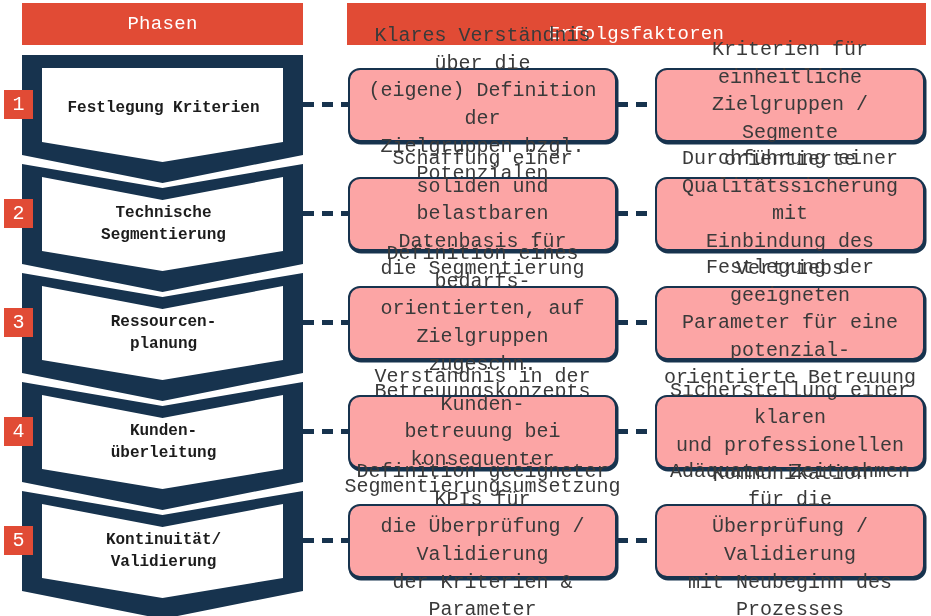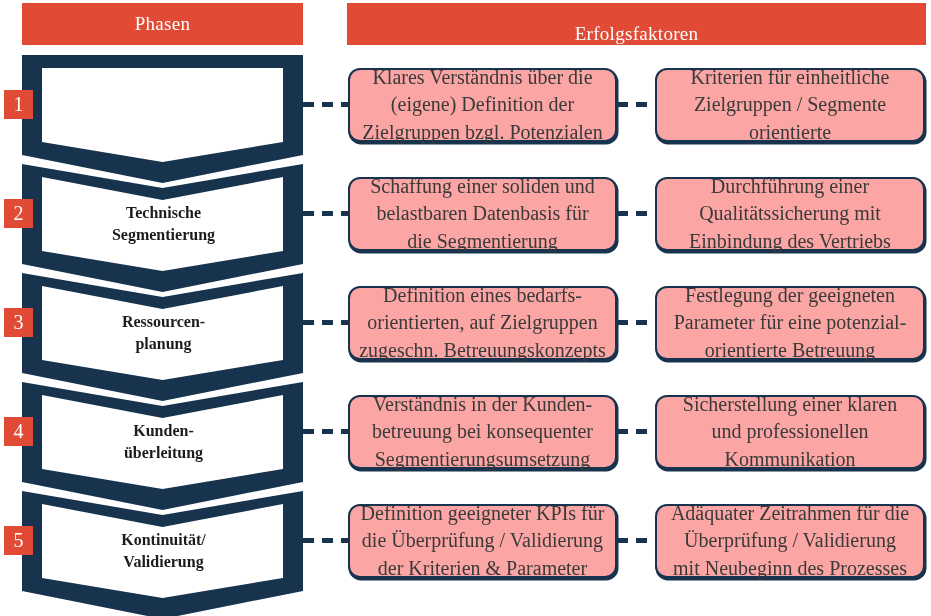--- a/index.html
+++ b/index.html
@@ -8,21 +8,21 @@
     --box-text: #3A3A3A;
   }
   * { margin: 0; padding: 0; box-sizing: border-box; }
   html, body { background: #ffffff; }
   .canvas {
     position: relative;
     width: 931px;
     height: 616px;
     background: #ffffff;
     overflow: hidden;
-    font-family: Liberation Serif, serif;
+    font-family: Liberation Mono, monospace;
   }
   .hdr {
     position: absolute;
     top: 3px;
     height: 42px;
     background: var(--accent-red);
     color: #ffffff;
     display: flex;
     align-items: center;
     justify-content: center;
@@ -106,20 +106,21 @@
   </div>
 
   <div class="row r1">
     <svg class="chev" viewBox="0 0 281 131" aria-hidden="true">
       <polygon class="outer" points="0,0 281,0 281,100 140.5,128 0,100"></polygon>
       <polygon class="inner" points="20,13 261,13 261,87 140.5,107 20,87"></polygon>
     </svg>
     <div class="badge">
         <span>1</span>
       </div>
+    <div class="phase-label">Festlegung Kriterien</div>
     <div class="conn c1"></div>
     <div class="fbox mid">Klares Verständnis über die
 (eigene) Definition der
 Zielgruppen bzgl. Potenzialen</div>
     <div class="conn c2"></div>
     <div class="fbox right">Kriterien für einheitliche
 Zielgruppen / Segmente
 orientierte</div>
   </div>
 

